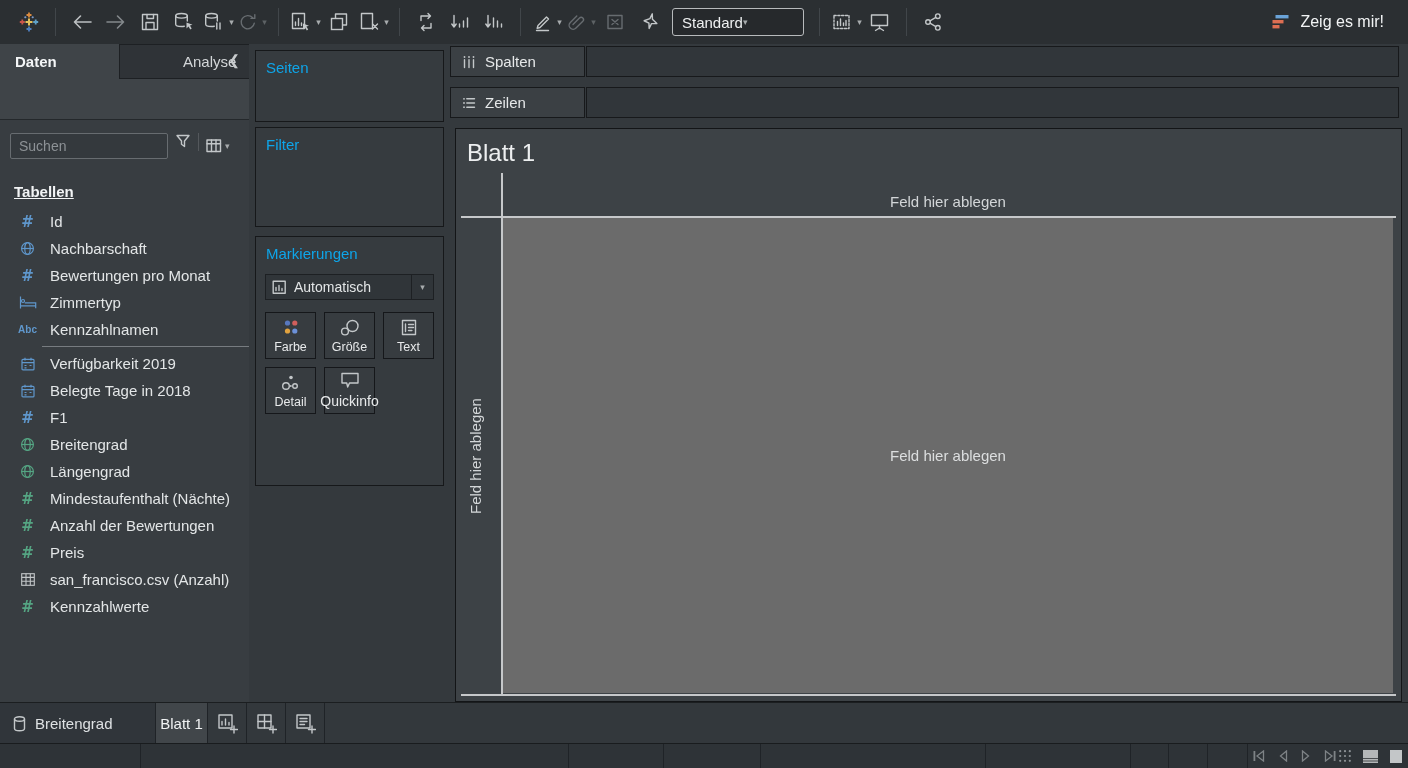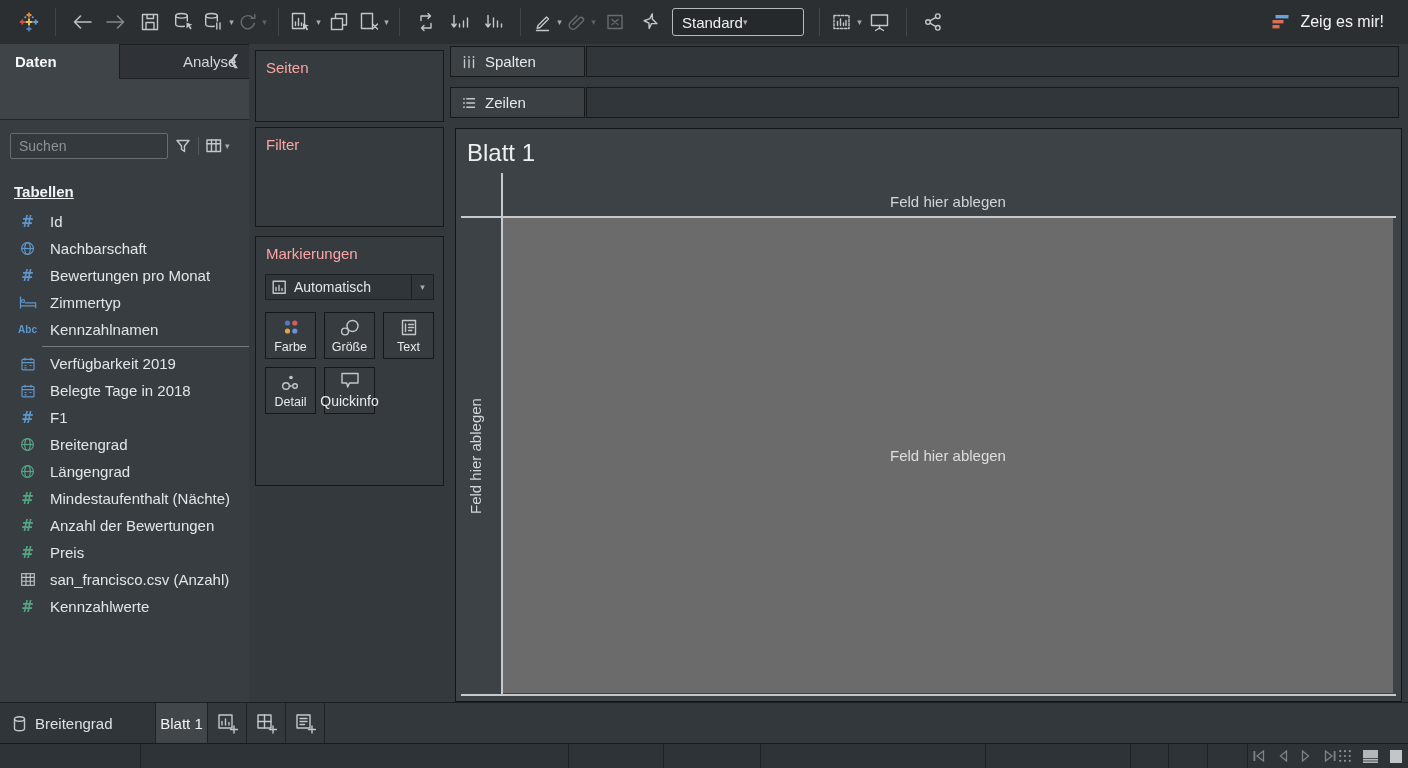--- a/index.html
+++ b/index.html
@@ -23,38 +23,38 @@
 
   
   .sidebar{position:absolute;top:44px;left:0;width:249px;bottom:65px;background:#383d41;border-right:1px solid #1b1e20;}
   .side-top{height:75px;background:#3f4448;border-bottom:1px solid #24282b;}
   .tabs{height:35px;display:flex;justify-content:center;}
   .tab-data{width:104px;display:flex;align-items:center;padding-left:15px;font-size:15px;font-weight:bold;color:#f4f6f7;}
   .tab-analytics{position:relative;flex:1;background:#2f3337;border:1px solid #1d2023;border-right:none;
                  display:flex;align-items:center;padding-left:63px;font-size:15px;color:#d3d6d8;}
   .tab-analytics .chev{position:absolute;right:9px;top:7px;font-size:14px;color:#c7cacc;}
   .ds-row{height:39px;display:flex;align-items:center;gap:10px;padding-left:13px;font-size:15px;color:#e8eaeb;}
-  .search-row{display:flex;align-items:center;gap:7px;padding:13px 8px 8px 10px;}
+  .search-row{display:flex;gap:7px;padding:13px 8px 8px 10px;}
   .search-input{width:140px;height:24px;background:#34393d;border:1px solid #676c70;border-radius:2px;
                 color:#dfe2e3;font-size:14px;padding:0 8px;font-family:"Liberation Sans",sans-serif;outline:none;}
   .search-input::placeholder{color:#8d9296;}
   .mini-vsep{width:1px;height:18px;background:#54585c;}
   .tables-title{padding:16px 14px 8px;font-size:15px;font-weight:bold;color:#f2f4f5;text-decoration:underline;}
   .field-row{height:27px;display:flex;align-items:center;padding-left:13px;gap:8px;}
   .ficon{width:29px;display:flex;align-items:center;justify-content:center;flex:none;}
   .flabel{font-size:15px;color:#e3e6e7;white-space:nowrap;}
   .blue{color:#5f97cc}.green{color:#55a583}.grayi{color:#c2c6c8}
   .hash{font-size:15px;font-weight:bold;font-family:"DejaVu Sans",sans-serif;}
   .abc{font-size:10px;font-weight:bold;letter-spacing:0;}
   .fdivider{height:1px;background:#777c80;margin:3px 0 3px 42px;}
 
   
   .cards-col{position:absolute;top:44px;left:249px;width:200px;bottom:65px;background:#34393d;border-right:1px solid #1b1e20;}
   .card{position:absolute;left:6px;width:187px;background:#363b3f;border:1px solid #16181a;}
-  .card-title{padding:8px 10px 4px;font-size:15px;color:#fca5a5;}
+  .card-title{padding:8px 10px 4px;font-size:15px;color:#0ea5e9;}
   .card-pages{top:6px;height:70px}
   .card-filter{top:83px;height:98px}
   .card-marks{top:192px;height:248px}
   .mark-select{margin:8px 9px 10px;height:24px;border:1px solid #1d2023;background:#303539;
                display:flex;align-items:center;gap:7px;padding-left:6px;font-size:14px;color:#e3e6e7;}
   .mark-select .caret-box{margin-left:auto;width:21px;height:100%;border-left:1px solid #1d2023;
                display:flex;align-items:center;justify-content:center;}
   .marks-grid{display:flex;flex-wrap:wrap;gap:8px;padding:2px 9px;}
   .mark-btn{width:51px;height:47px;border:1px solid #15171a;background:#373c40;display:flex;flex-direction:column;
             align-items:center;justify-content:flex-end;gap:4px;padding-bottom:5px;box-sizing:border-box;}

